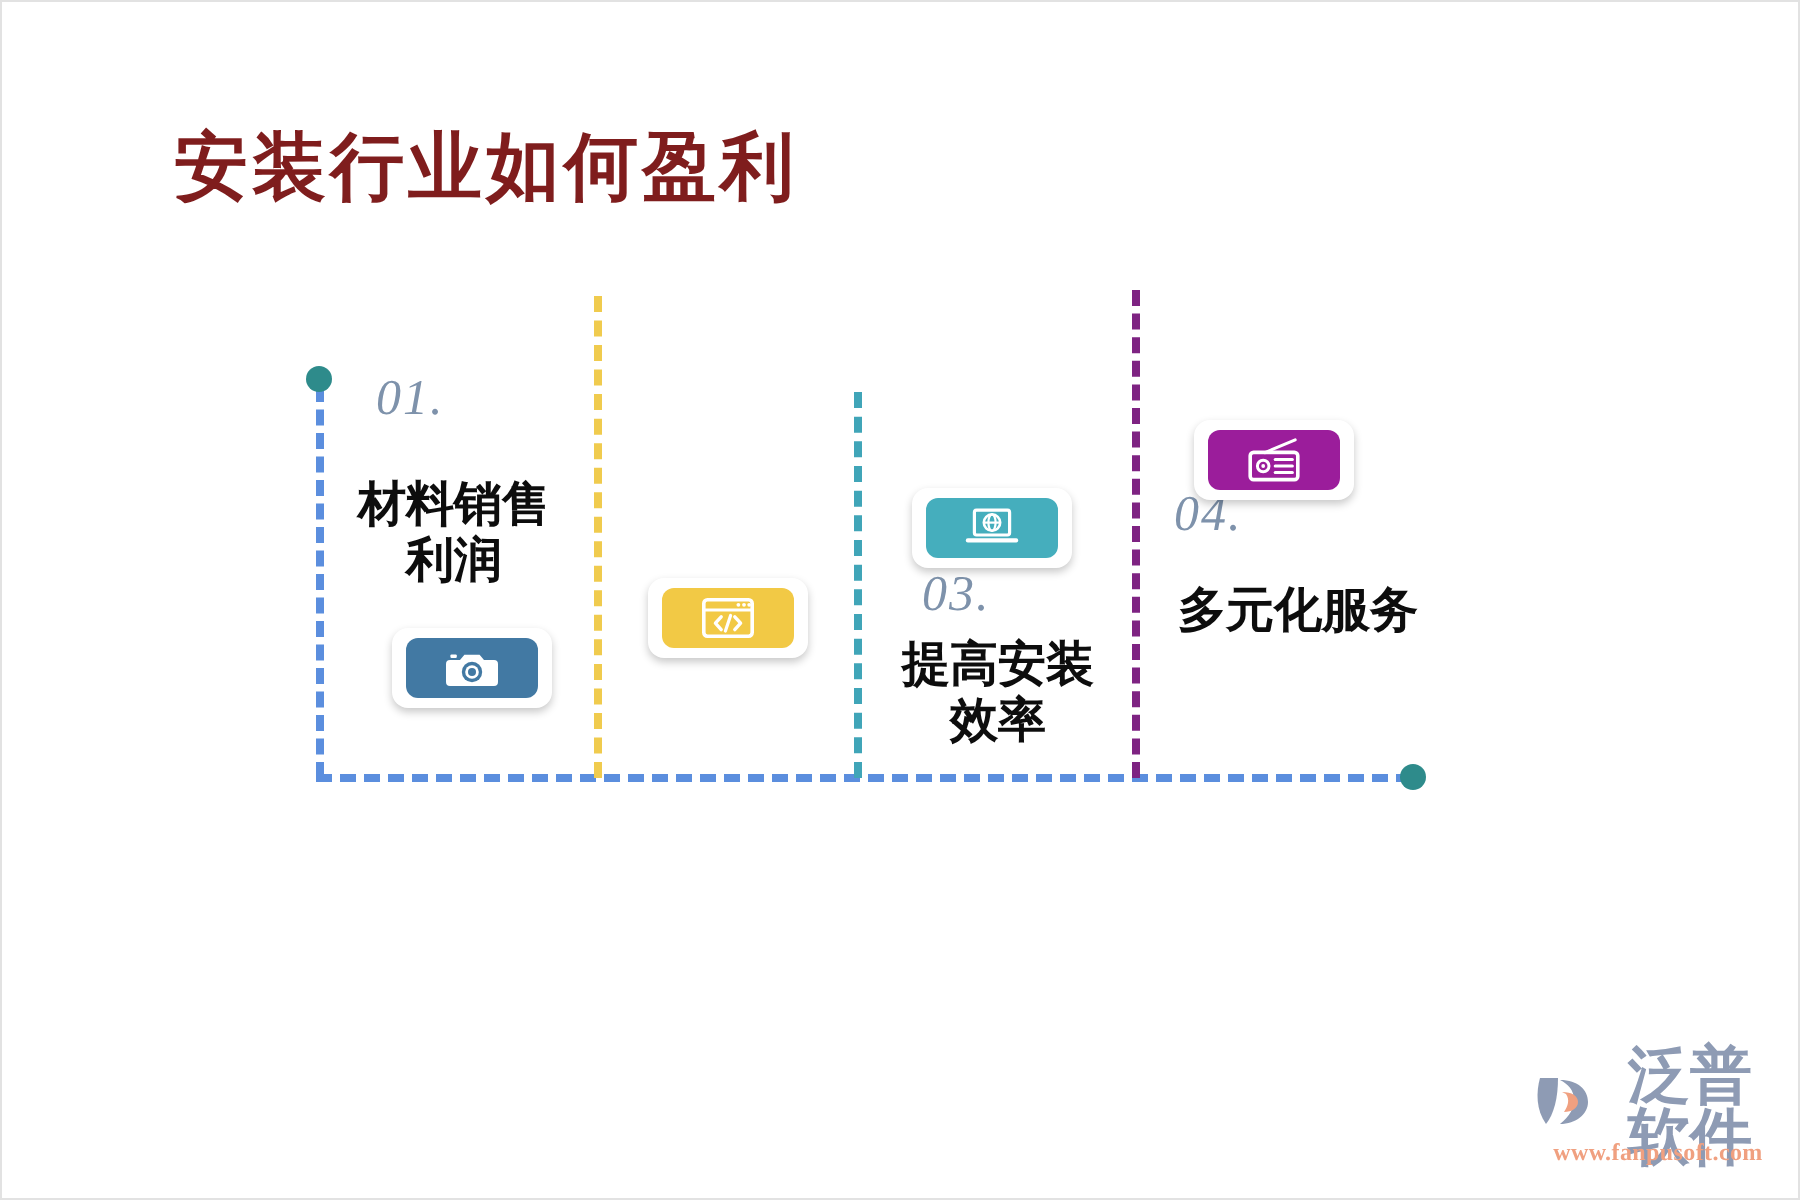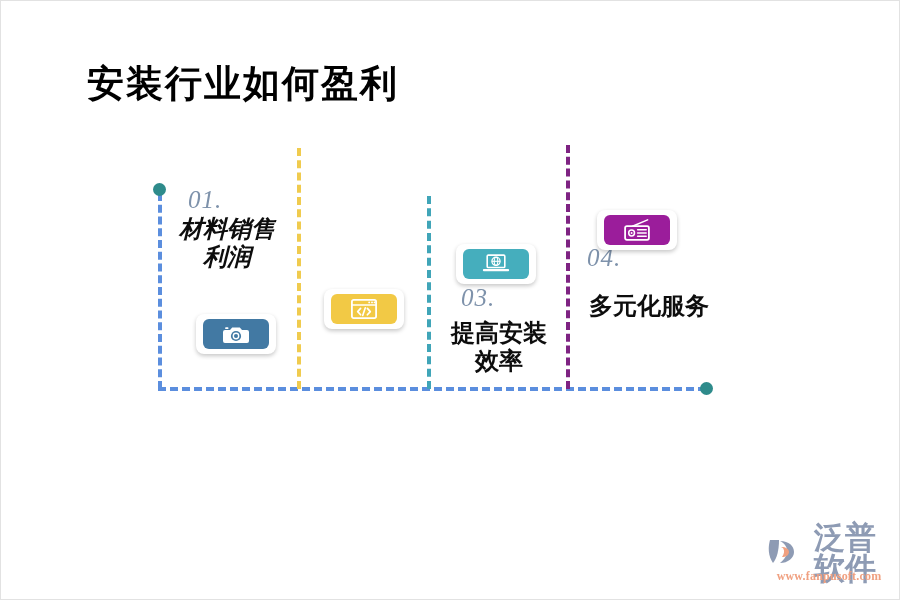--- a/index.html
+++ b/index.html
@@ -21,21 +21,21 @@
   }
 
   
   .title {
     position: absolute;
     left: 86px;
     top: 58px;
     font-family: "Liberation Serif", "DejaVu Serif", serif;
     font-size: 37px;
     font-weight: 700;
-    color: #000000;
+    color: #7f1d1d;
     letter-spacing: 2px;
     white-space: nowrap;
   }
 
   
   .baseline {
     position: absolute;
     left: 157px;
     top: 386px;
     width: 548px;
@@ -80,21 +80,21 @@
     font-weight: 700;
     color: #0d0d0d;
     line-height: 1.16;
     text-align: center;
     white-space: pre-line;
   }
 
   
   .c1 { left: 163px; top: 186px; width: 126px; }
   .c1 .num   { margin-left: 24px; }
-  .c1 .label { margin-top: 4px; font-style: italic; }
+  .c1 .label { margin-top: 28px; }
 
   
   .c2 { left: 302px; top: 170px; width: 124px; }
   .c2 .num   { margin-left: 20px; }
   .c2 .label { margin-top: 12px; }
 
   
   .c3 { left: 440px; top: 284px; width: 116px; }
   .c3 .num   { margin-left: 20px; }
   .c3 .label { margin-top: 10px; }

